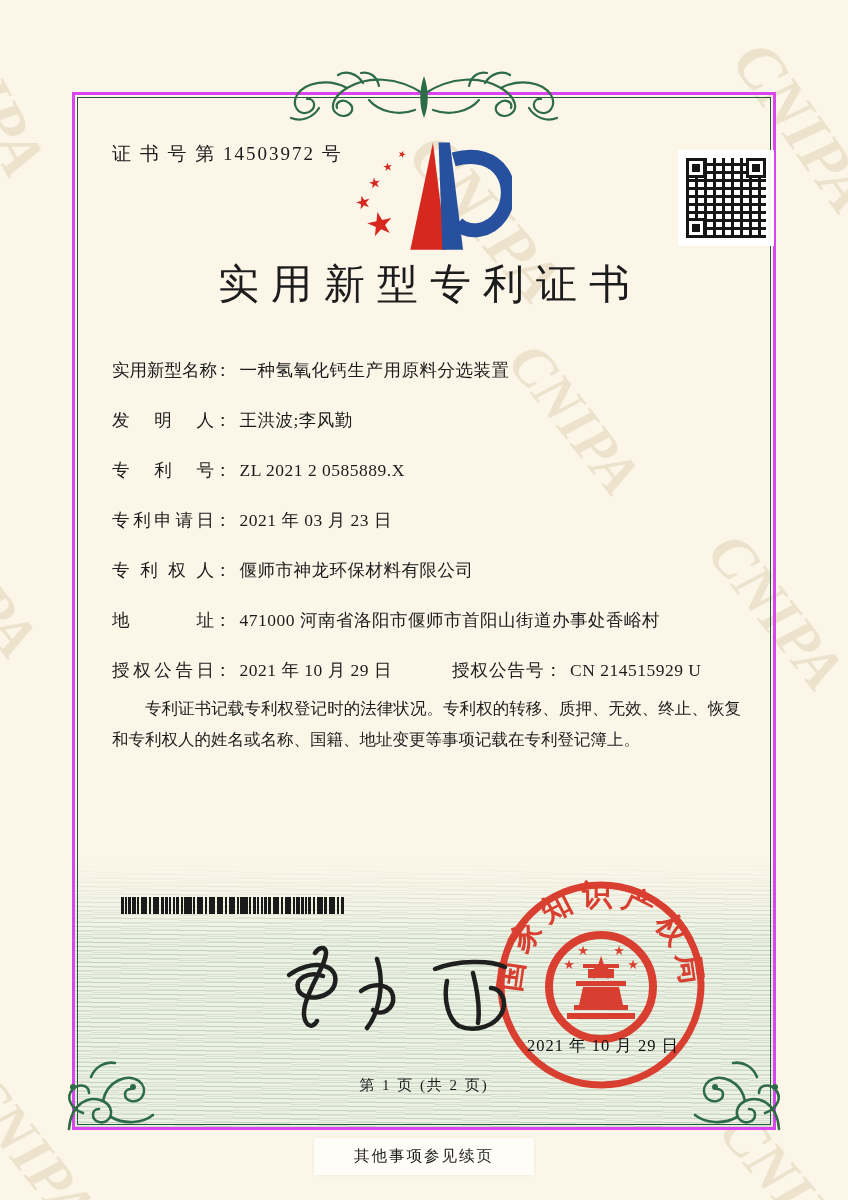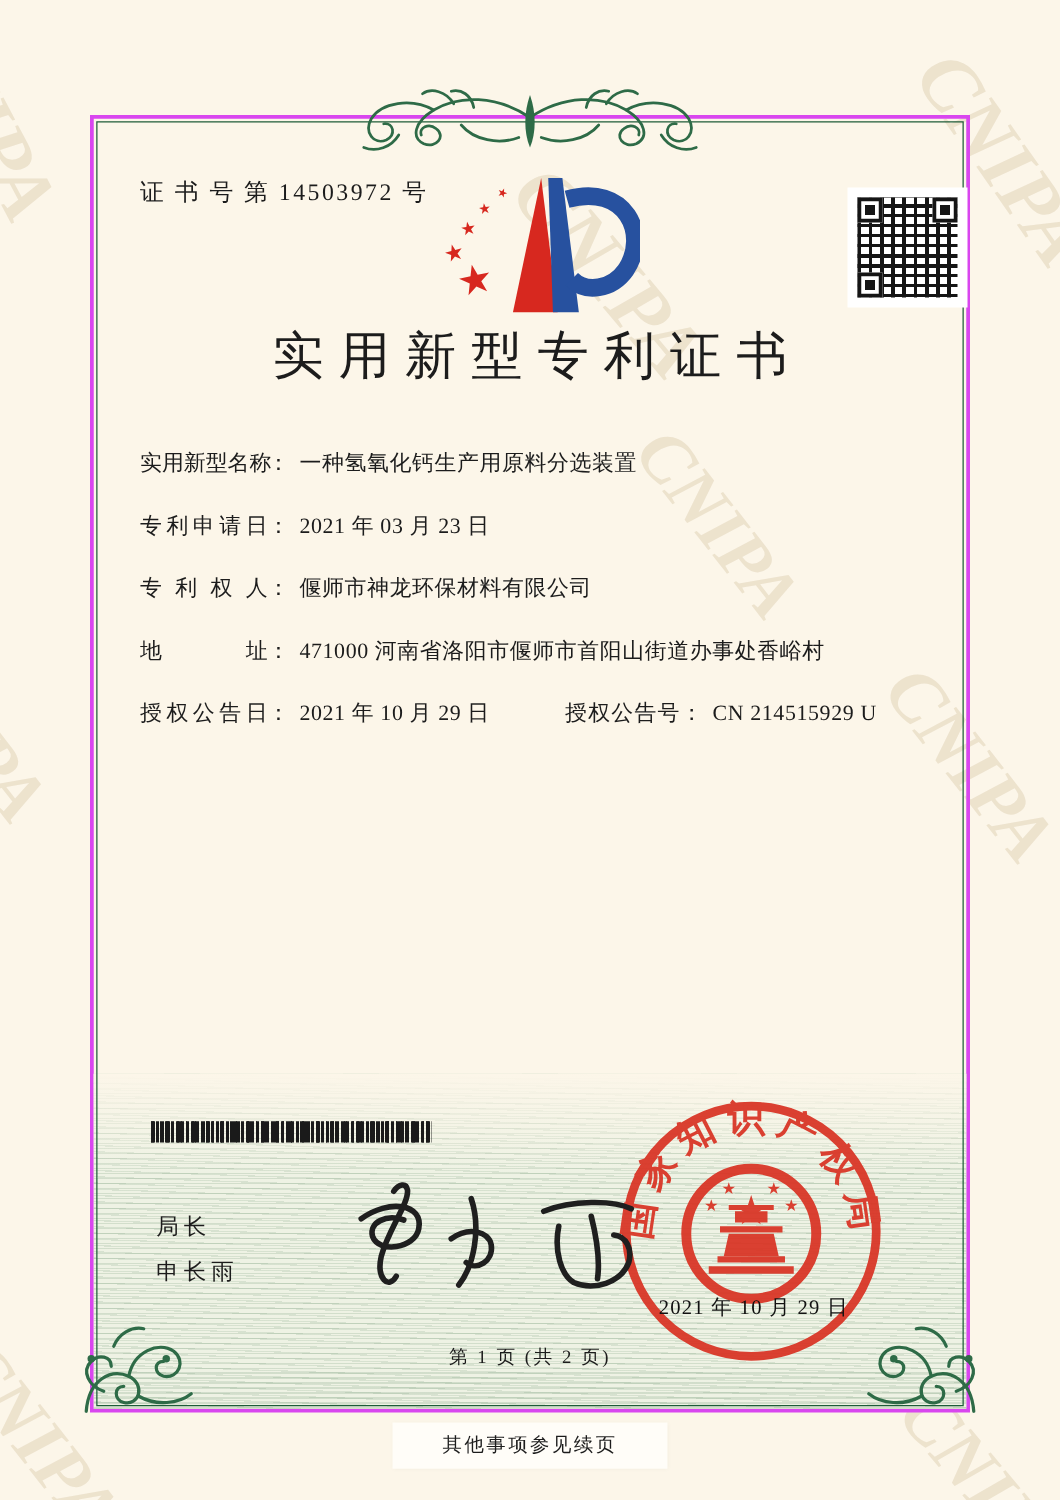--- a/index.html
+++ b/index.html
@@ -194,45 +194,48 @@
     </div>
   </div>
 
   <div class="title">实用新型专利证书</div>
 
   <div class="fields">
     <div class="frow">
       <span class="flabel">实用新型名称</span><span class="fcolon">：</span><span class="fvalue">一种氢氧化钙生产用原料分选装置</span>
     </div>
     <div class="frow">
+      <span class="flabel">发明人</span><span class="fcolon">：</span><span class="fvalue">王洪波;李风勤</span>
+    </div>
+    <div class="frow">
+      <span class="flabel">专利号</span><span class="fcolon">：</span><span class="fvalue">ZL 2021 2 0585889.X</span>
+    </div>
+    <div class="frow">
       <span class="flabel">专利申请日</span><span class="fcolon">：</span><span class="fvalue">2021 年 03 月 23 日</span>
     </div>
     <div class="frow">
       <span class="flabel">专利权人</span><span class="fcolon">：</span><span class="fvalue">偃师市神龙环保材料有限公司</span>
     </div>
     <div class="frow">
       <span class="flabel">地址</span><span class="fcolon">：</span><span class="fvalue">471000 河南省洛阳市偃师市首阳山街道办事处香峪村</span>
     </div>
     <div class="frow">
       <span class="flabel">授权公告日</span><span class="fcolon">：</span><span class="fvalue">2021 年 10 月 29 日</span>
       <span class="fpair2">
         <span class="flabel">授权公告号</span><span class="fcolon">：</span><span class="fvalue">CN 214515929 U</span>
       </span>
     </div>
   </div>
 
   <div class="body-text">
+    <p>专利证书记载专利权登记时的法律状况。专利权的转移、质押、无效、终止、恢复和专利权人的姓名或名称、国籍、地址变更等事项记载在专利登记簿上。</p>
   </div>
 
   <div class="barcode"></div>
 
-  <div class="officer">
-    <div>局长</div>
-    <div>申长雨</div>
-  </div>
 
   <svg class="sig" width="275" height="110" viewBox="0 0 275 110">
     <g stroke="#1f1f1f" stroke-width="4.5" fill="none" stroke-linecap="round" stroke-linejoin="round">
       <path d="M62,22 C66,16 72,15 73,21 C74,32 58,52 52,74 C48,92 58,101 64,90"></path>
       <path d="M36,44 C58,28 86,32 82,52 C79,68 50,72 45,58 C42,47 56,40 70,45"></path>
       <path d="M124,28 C132,52 126,82 114,97"></path>
       <path d="M108,60 C122,50 138,54 140,65 C142,78 128,86 120,79"></path>
       <path d="M182,38 C204,29 238,29 252,36"></path>
       <path d="M194,50 C190,70 196,89 206,95 C222,102 244,95 250,79 C253,68 248,58 238,57"></path>
       <path d="M220,42 C224,58 227,78 225,92"></path>

